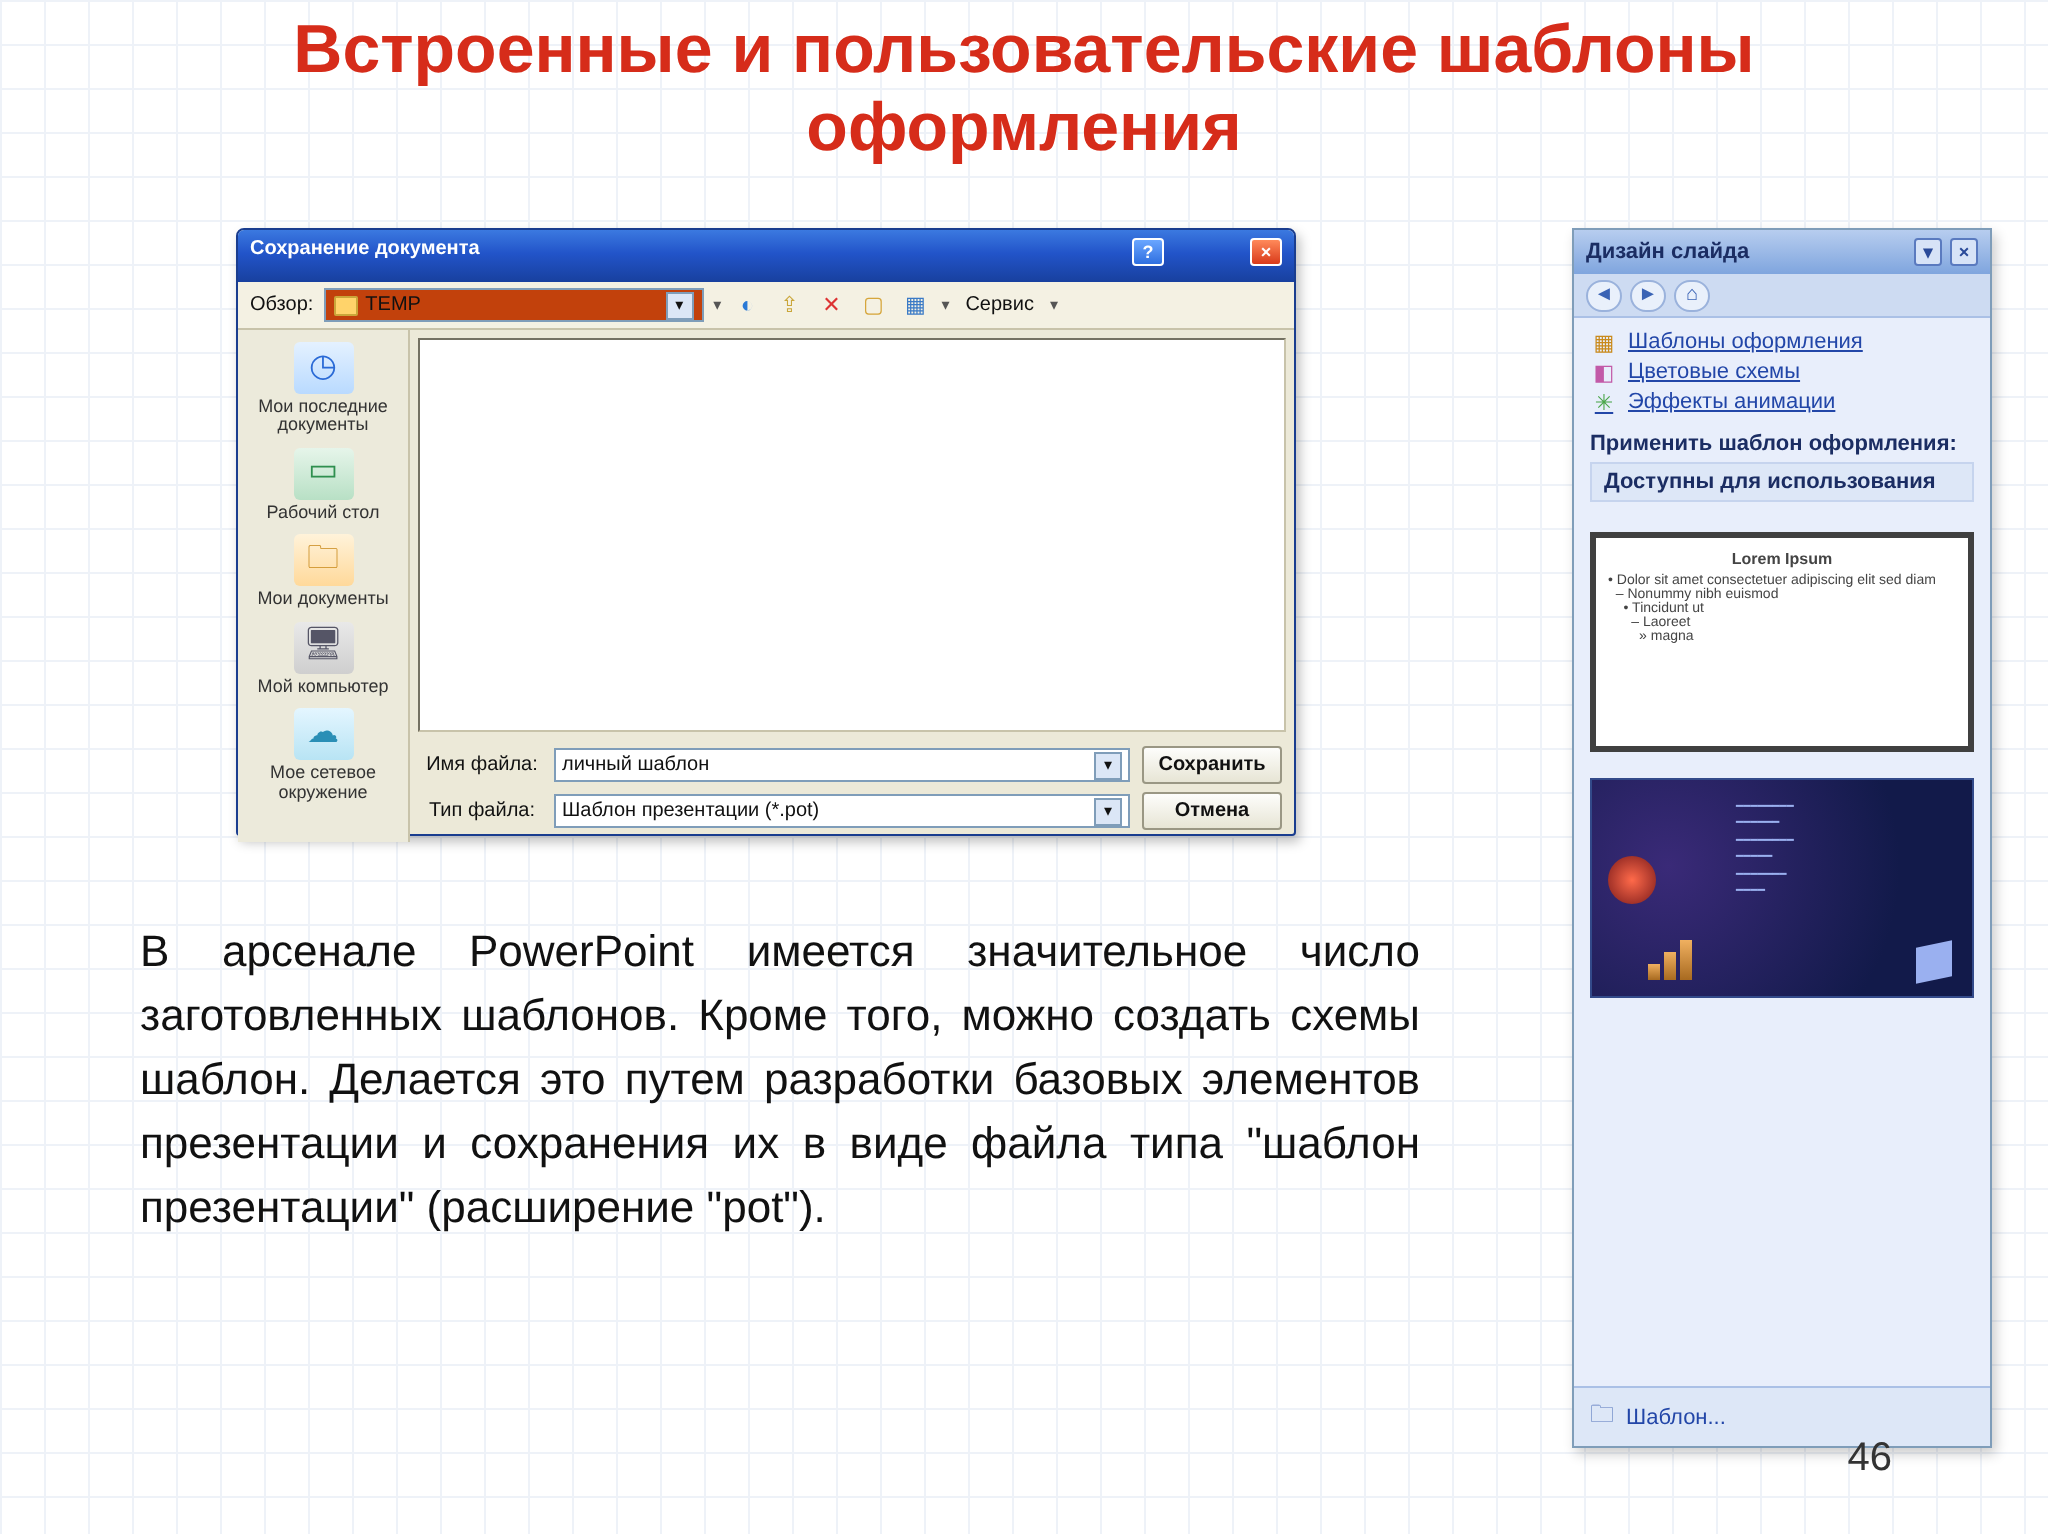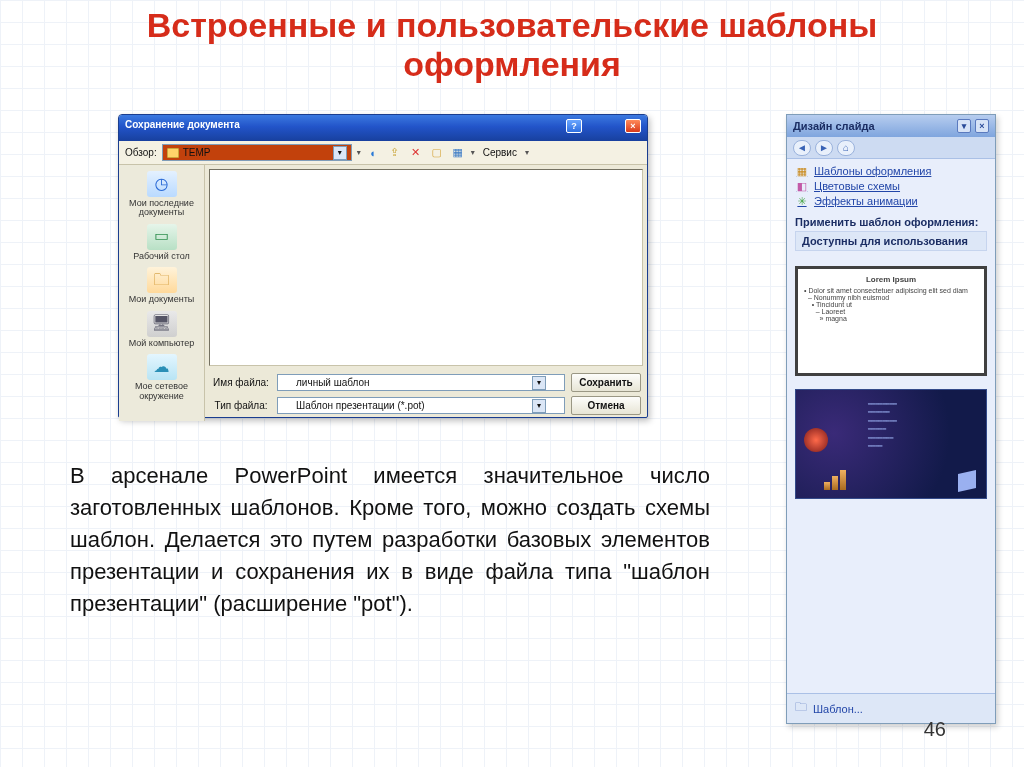--- a/index.html
+++ b/index.html
@@ -79,21 +79,21 @@
   .ic-recent{background:linear-gradient(#e4f1ff,#b9daff);color:#2a6ad6;}
   .ic-desktop{background:linear-gradient(#e6f5ea,#b8e0c5);color:#2f8f4f;}
   .ic-docs{background:linear-gradient(#fff3da,#ffd99a);color:#c98a1c;}
   .ic-pc{background:linear-gradient(#e9e9e9,#cfcfcf);color:#556;}
   .ic-net{background:linear-gradient(#e4f6ff,#b8e4f4);color:#2a8fb6;}
 
   .dlg-main { flex:1; display:flex; flex-direction:column; }
   .file-area { flex:1; background:#fff; margin:4px; border:1px inset #c8c3aa; }
   .file-fields { padding:3px 6px 6px 6px; display:grid; grid-template-columns: 60px 1fr 70px; grid-row-gap:4px; grid-column-gap:6px; align-items:center; }
   .ff-label { font-size:10px; text-align:center; }
-  .ff-combo { height:17px; background:#fff; border:1px solid #7f9db9; display:flex;align-items:center;padding:0 18px;font-size:10px; }
+  .ff-combo { height:17px; background:#fff; border:1px solid #7f9db9; display:flex;align-items:center;padding:0 3px;font-size:10px; }
   .ff-combo .dd{ margin-left:auto; width:14px; height:14px; background:#dbe6f6; border:1px solid #7f9db9; display:flex;align-items:center;justify-content:center;font-size:8px;}
   .ff-btn { height:19px; font-size:10px; background:linear-gradient(#fdfdfb,#e7e5d5); border:1px solid #9a9784; border-radius:2px; text-align:center; line-height:17px;font-weight:bold; }
 
   
   .pane {
     position: absolute; right: 28px; top: 114px; width: 210px; height: 610px;
     border:1px solid #7f9db9; background:#e8eefb;
     box-shadow: 2px 3px 6px rgba(0,0,0,.2);
     font-size:11px; display:flex; flex-direction:column;
   }

